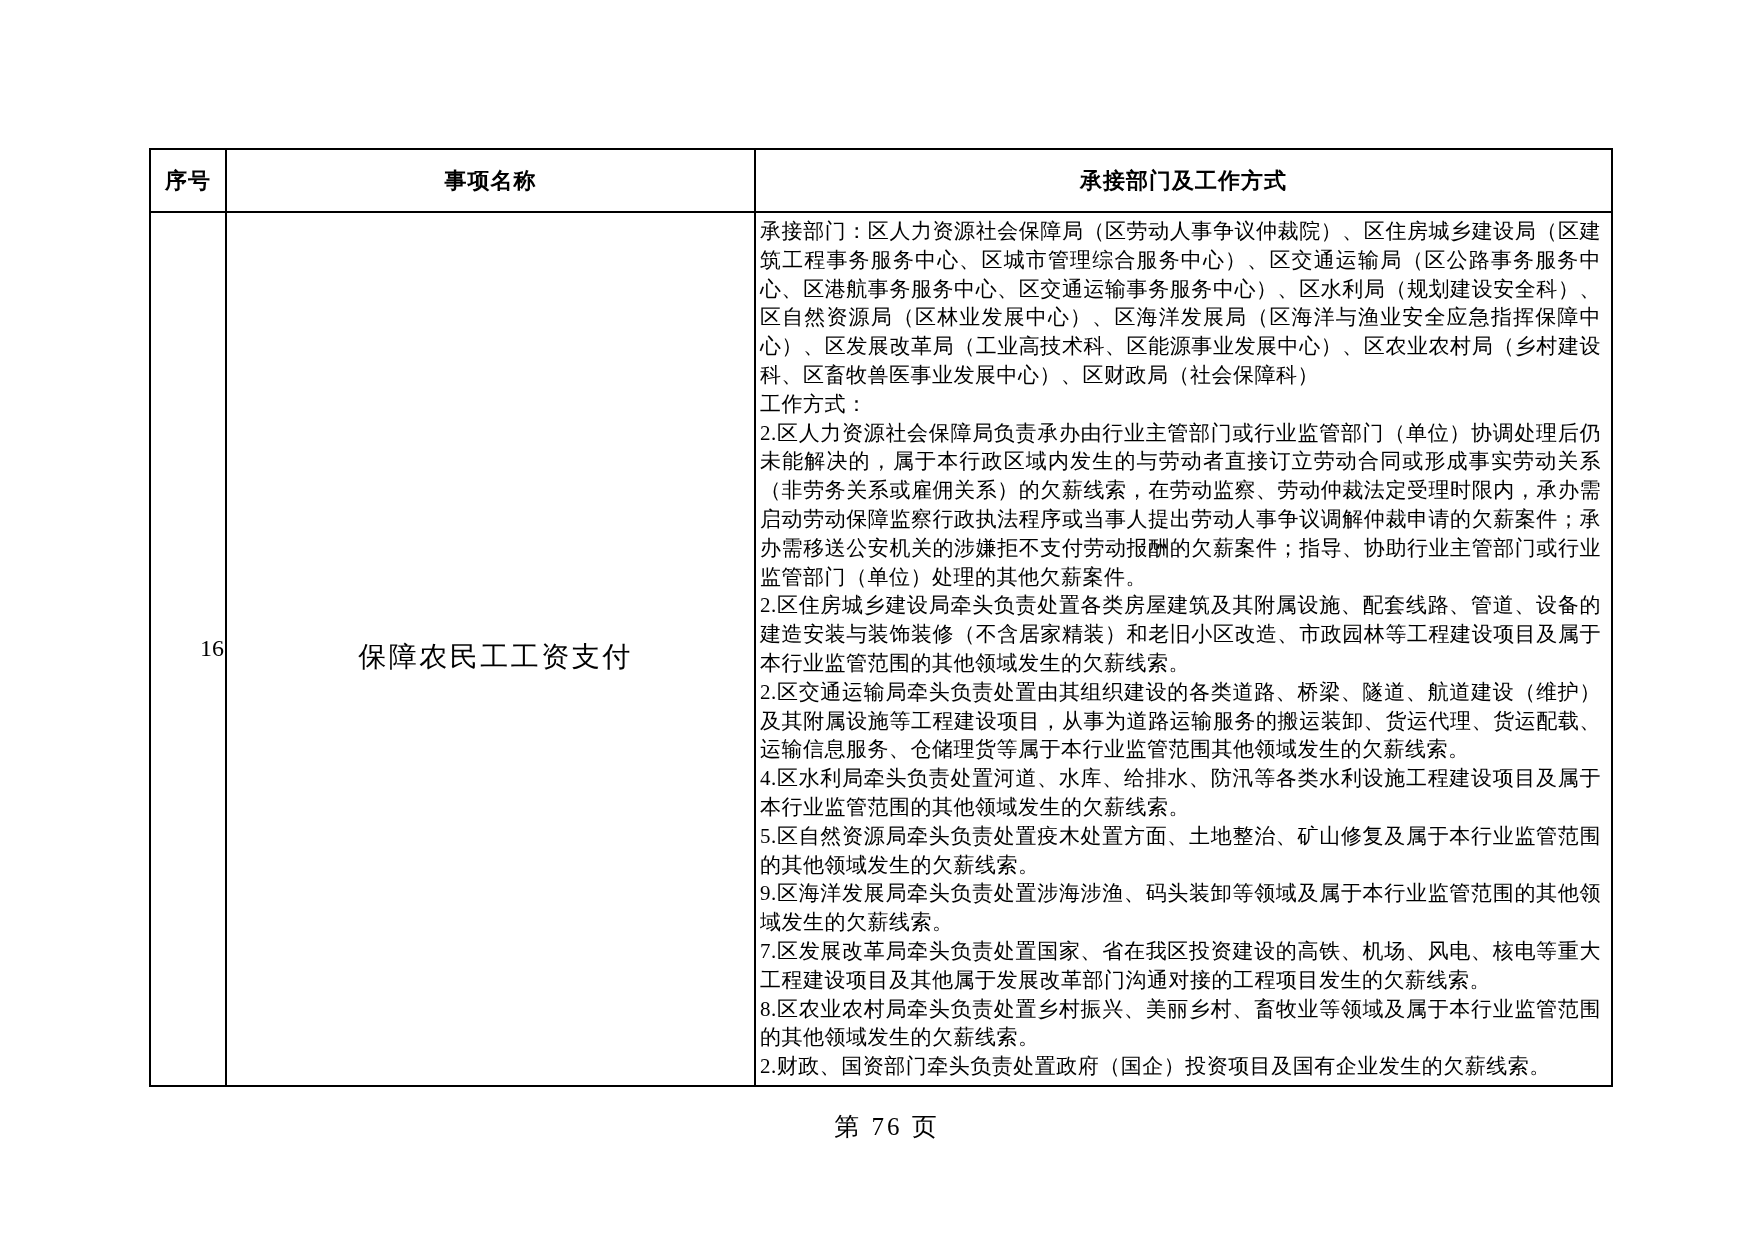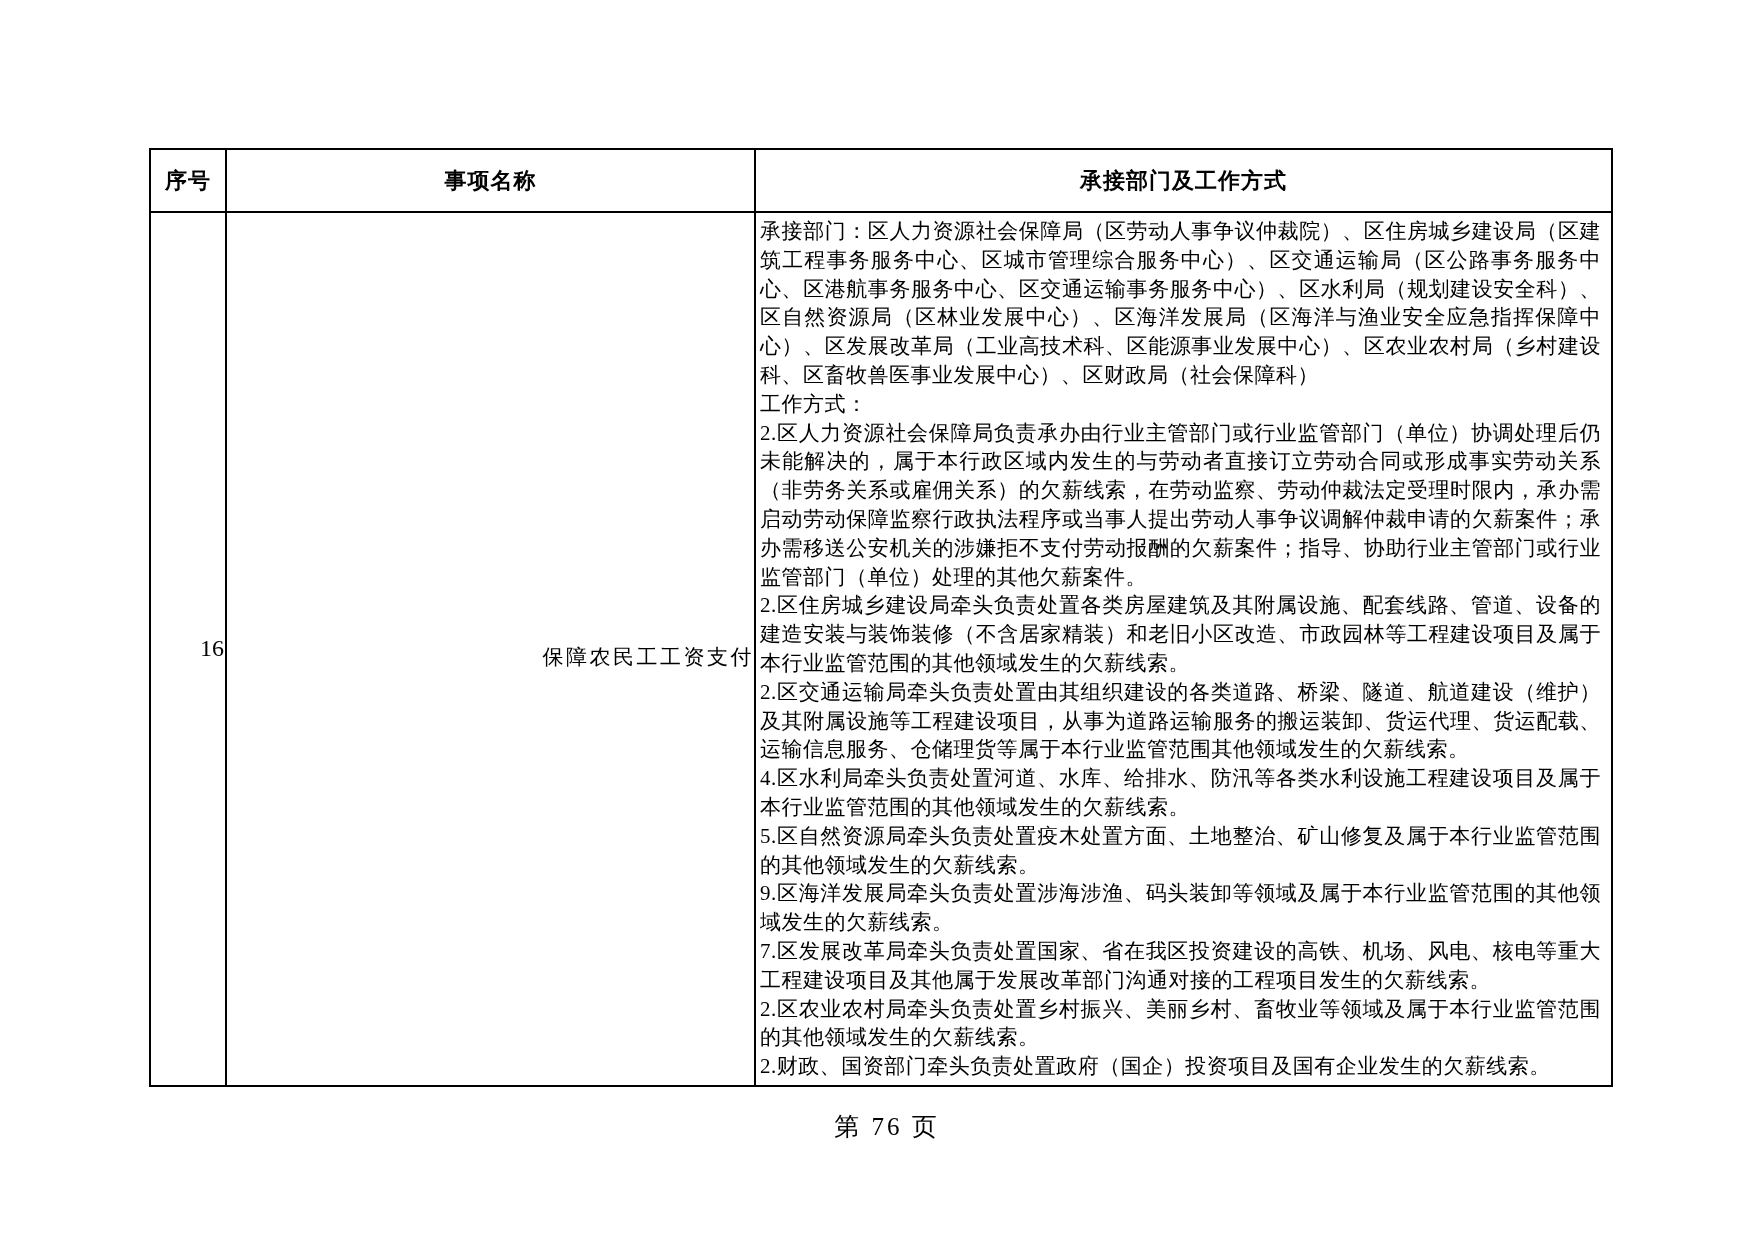--- a/index.html
+++ b/index.html
@@ -36,23 +36,23 @@
     vertical-align: middle;
     letter-spacing: 1px;
   }
   td.serial-cell {
     text-align: right;
     vertical-align: middle;
     font-size: 24px;
   }
   td.item-name-cell {
     vertical-align: middle;
-    text-align: right;
+    text-align: center;
     padding: 16px 0 0 10px;
-    font-size: 21px;
+    font-size: 28px;
     letter-spacing: 2.5px;
   }
   td.details-cell {
     vertical-align: top;
     height: 870px;
     padding: 4px 10px 4px 4px;
     font-size: 21px;
     line-height: 28.8px;
     text-align: justify;
     letter-spacing: 0.5px;
@@ -93,20 +93,20 @@
       <td class="details-cell">
         <p>承接部门：区人力资源社会保障局（区劳动人事争议仲裁院）、区住房城乡建设局（区建筑工程事务服务中心、区城市管理综合服务中心）、区交通运输局（区公路事务服务中心、区港航事务服务中心、区交通运输事务服务中心）、区水利局（规划建设安全科）、区自然资源局（区林业发展中心）、区海洋发展局（区海洋与渔业安全应急指挥保障中心）、区发展改革局（工业高技术科、区能源事业发展中心）、区农业农村局（乡村建设科、区畜牧兽医事业发展中心）、区财政局（社会保障科）</p>
         <p>工作方式：</p>
         <p>2.区人力资源社会保障局负责承办由行业主管部门或行业监管部门（单位）协调处理后仍未能解决的，属于本行政区域内发生的与劳动者直接订立劳动合同或形成事实劳动关系（非劳务关系或雇佣关系）的欠薪线索，在劳动监察、劳动仲裁法定受理时限内，承办需启动劳动保障监察行政执法程序或当事人提出劳动人事争议调解仲裁申请的欠薪案件；承办需移送公安机关的涉嫌拒不支付劳动报酬的欠薪案件；指导、协助行业主管部门或行业监管部门（单位）处理的其他欠薪案件。</p>
         <p>2.区住房城乡建设局牵头负责处置各类房屋建筑及其附属设施、配套线路、管道、设备的建造安装与装饰装修（不含居家精装）和老旧小区改造、市政园林等工程建设项目及属于本行业监管范围的其他领域发生的欠薪线索。</p>
         <p>2.区交通运输局牵头负责处置由其组织建设的各类道路、桥梁、隧道、航道建设（维护）及其附属设施等工程建设项目，从事为道路运输服务的搬运装卸、货运代理、货运配载、运输信息服务、仓储理货等属于本行业监管范围其他领域发生的欠薪线索。</p>
         <p>4.区水利局牵头负责处置河道、水库、给排水、防汛等各类水利设施工程建设项目及属于本行业监管范围的其他领域发生的欠薪线索。</p>
         <p>5.区自然资源局牵头负责处置疫木处置方面、土地整治、矿山修复及属于本行业监管范围的其他领域发生的欠薪线索。</p>
         <p>9.区海洋发展局牵头负责处置涉海涉渔、码头装卸等领域及属于本行业监管范围的其他领域发生的欠薪线索。</p>
         <p>7.区发展改革局牵头负责处置国家、省在我区投资建设的高铁、机场、风电、核电等重大工程建设项目及其他属于发展改革部门沟通对接的工程项目发生的欠薪线索。</p>
-        <p>2.区农业农村局牵头负责处置乡村振兴、美丽乡村、畜牧业等领域及属于本行业监管范围的其他领域发生的欠薪线索。</p>
+        <p>8.区农业农村局牵头负责处置乡村振兴、美丽乡村、畜牧业等领域及属于本行业监管范围的其他领域发生的欠薪线索。</p>
         <p>2.财政、国资部门牵头负责处置政府（国企）投资项目及国有企业发生的欠薪线索。</p>
       </td>
     </tr>
   </tbody>
 </table>
 
 <div class="page-footer">第 76 页</div>
 
 </body></html>

